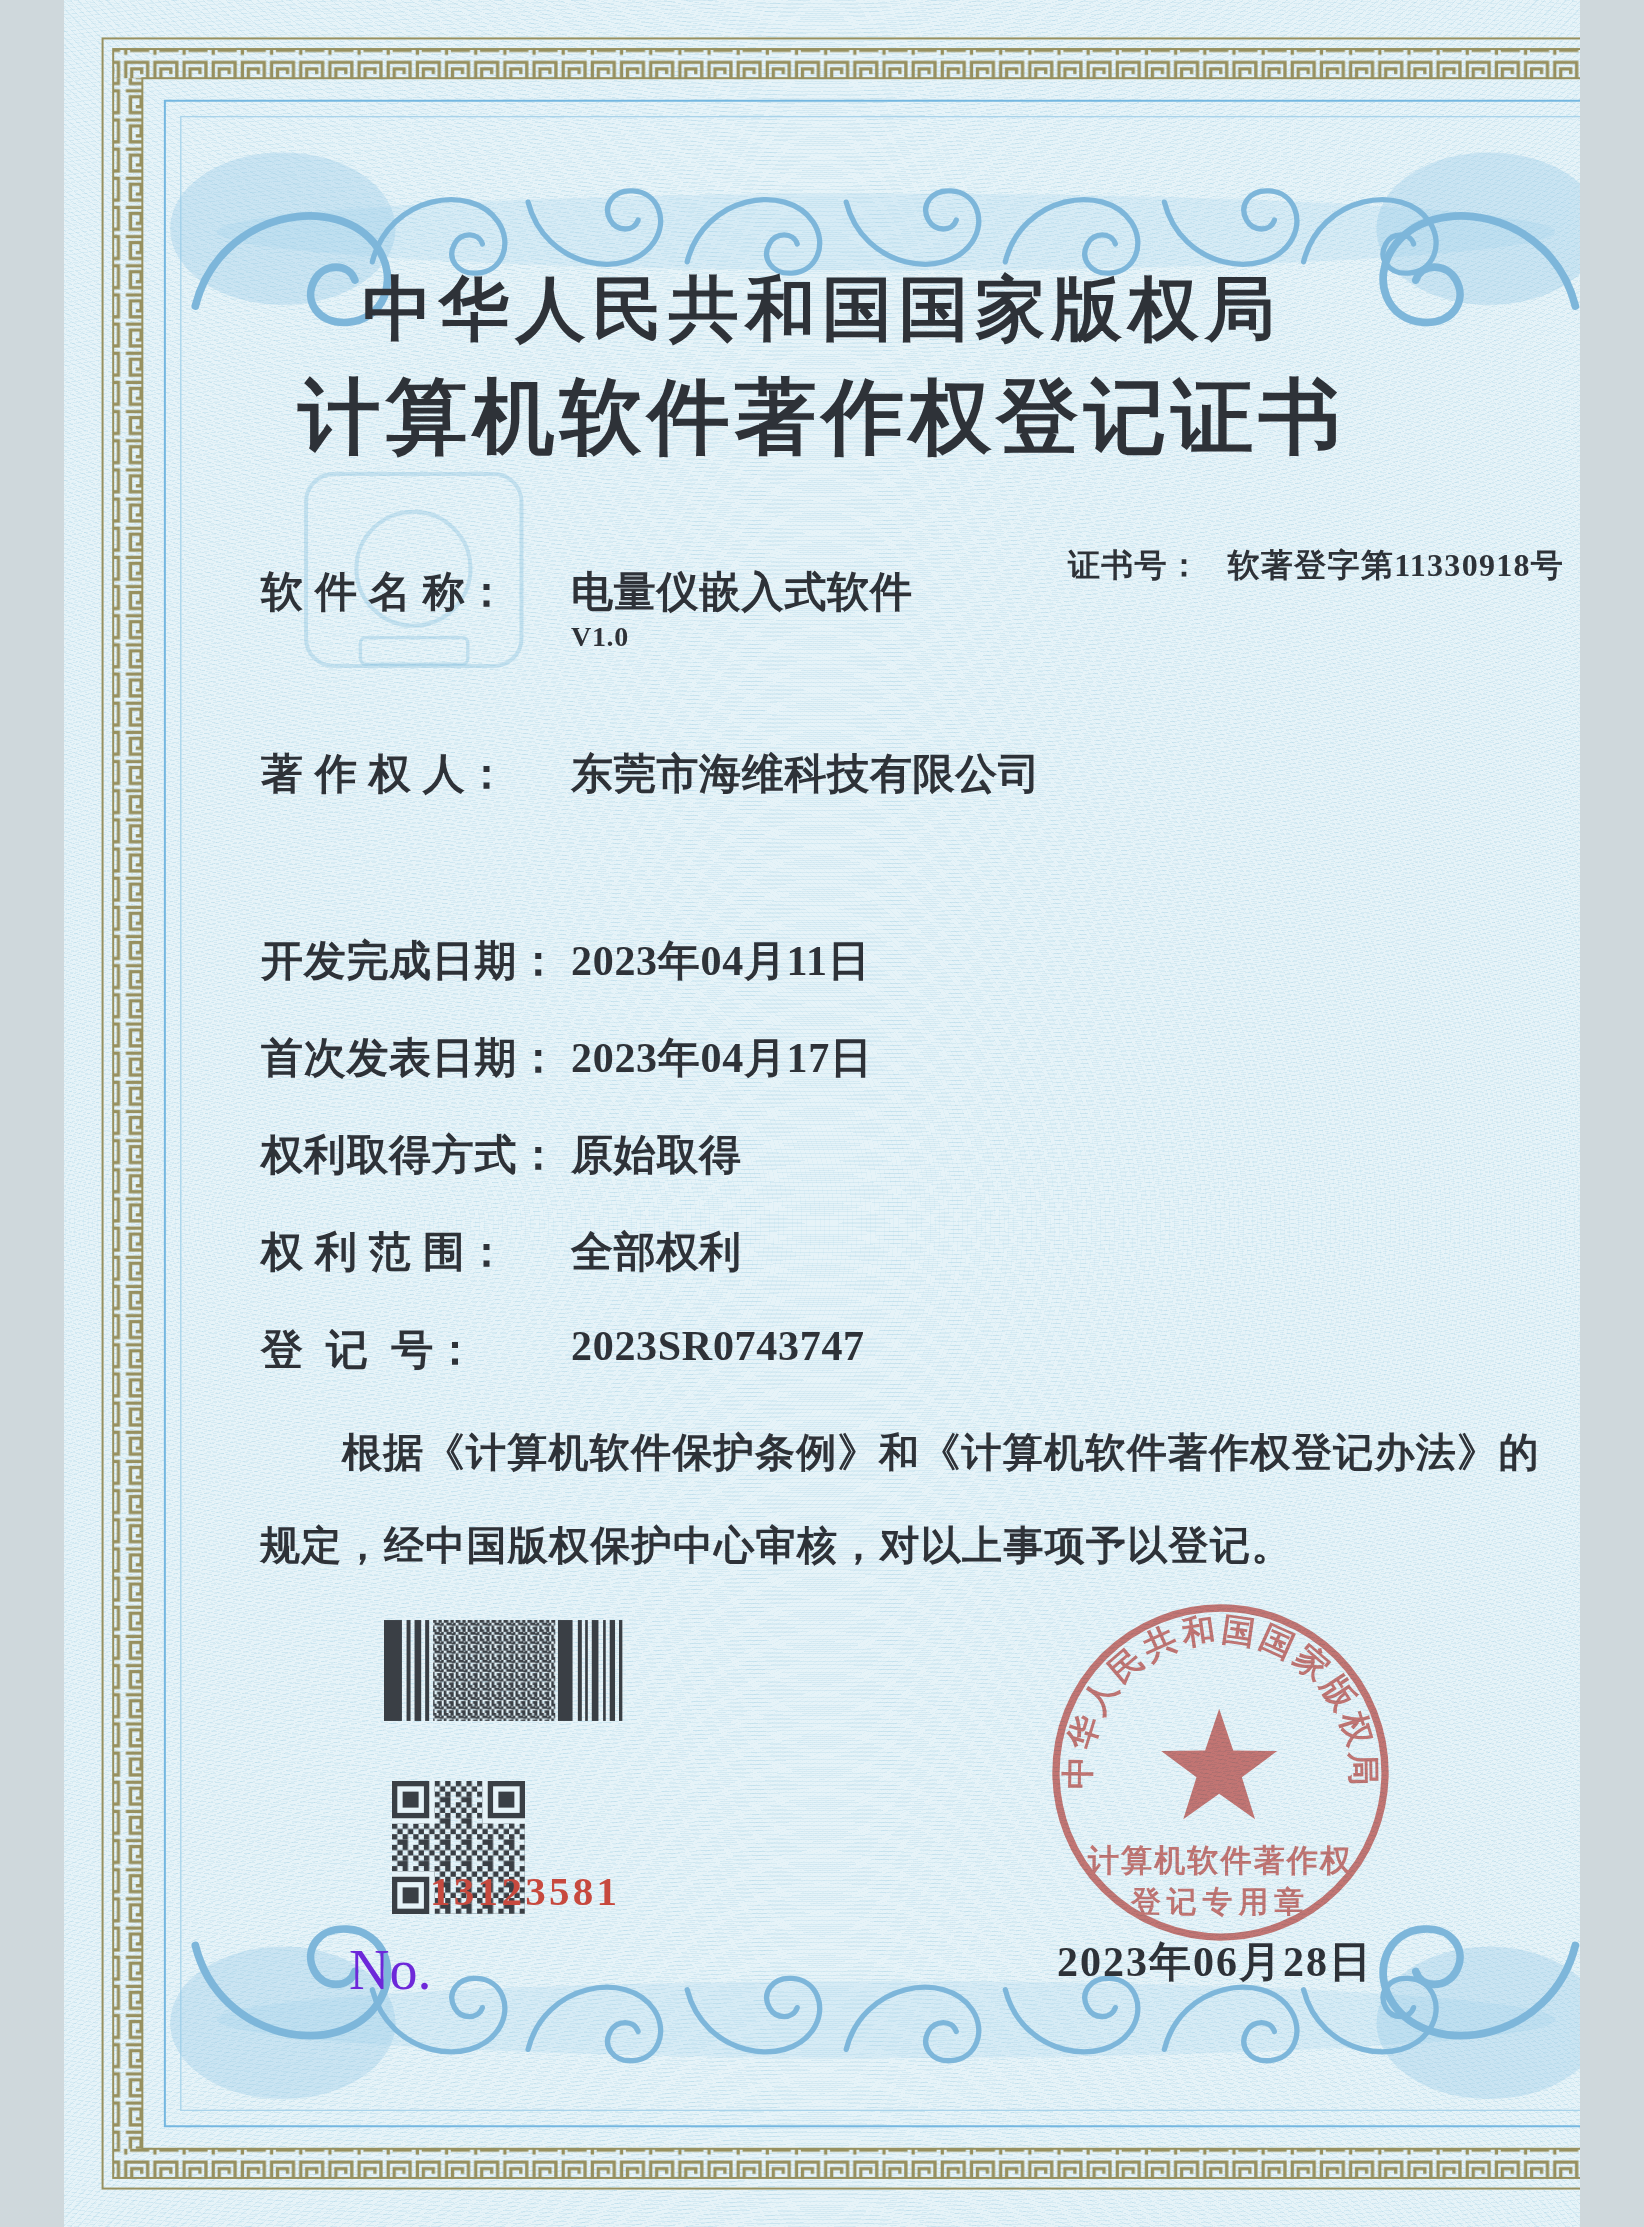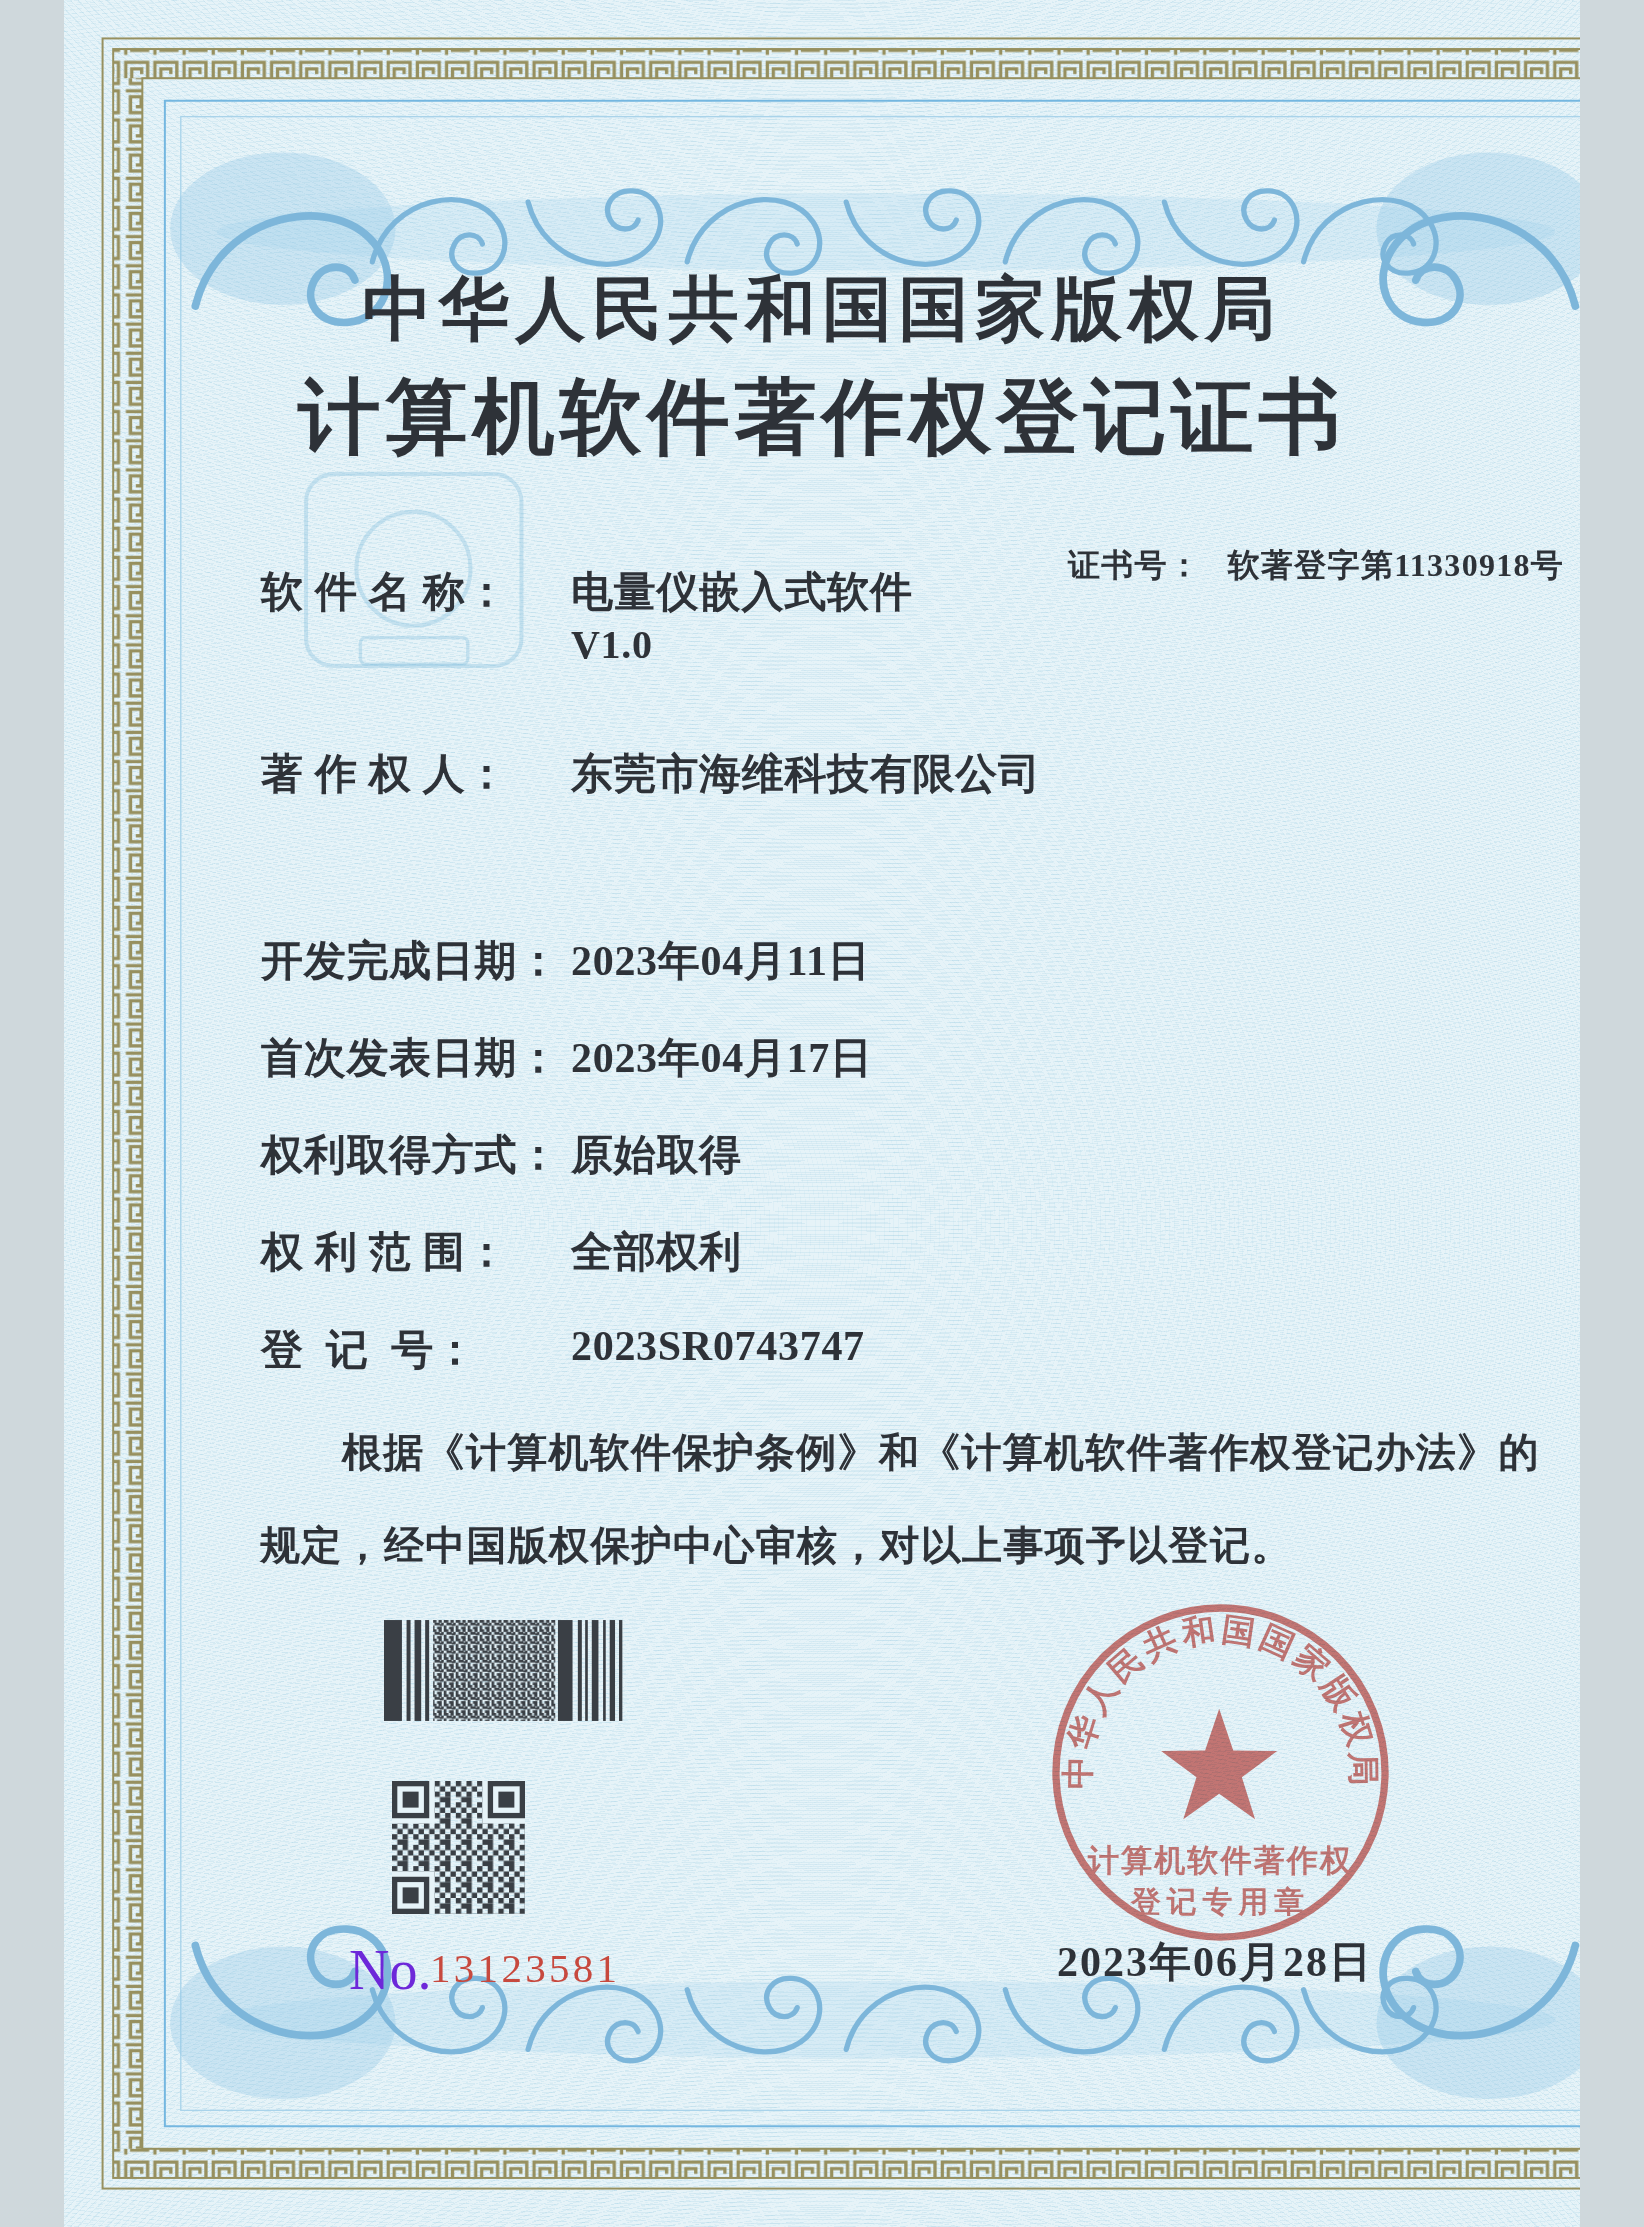--- a/index.html
+++ b/index.html
@@ -19,32 +19,32 @@
   }
   .abs{position:absolute;}
   .t-center{width:100%;text-align:center;}
   .title1{top:263px;font-size:70px;font-weight:700;letter-spacing:6.6px;}
   .title2{top:363px;font-size:82px;font-weight:700;letter-spacing:5.3px;}
   .certline{top:503px;left:1004px;font-size:32px;font-weight:700;letter-spacing:1.3px;margin-top:41px;}
   .certline .gap{display:inline-block;width:26.5px;}
   .frow{font-size:42px;font-weight:700;letter-spacing:0.7px;white-space:pre;}
   .flabel{left:197px;}
   .fvalue{left:507px;}
-  .r1{top:564px;} .r1b{top:621px;font-size:40px;}
+  .r1{top:564px;} .r1b{top:621px;font-size:28px;}
   .r2{top:746px;}
   .r3{top:933px;}
   .r4{top:1030px;}
   .r5{top:1127px;}
   .r6{top:1224px;}
   .r7{top:1322px;}
   .stmt{font-size:40px;font-weight:700;letter-spacing:1.3px;}
   .stmt1{top:1425px;left:278px;}
   .stmt2{top:1518px;left:196px;}
   .serialNo{top:1938px;left:285px;font-size:56px;color:#6d28d9;}
-  .serialVal{top:1944px;left:366px;font-size:41px;letter-spacing:3.3px;color:var(--serial-red,#c7493e);font-weight:400;}
+  .serialVal{top:1867px;left:366px;font-size:41px;letter-spacing:3.3px;color:var(--serial-red,#c7493e);font-weight:700;}
   .issueDate{top:1934px;left:993px;font-size:42px;font-weight:700;letter-spacing:2px;}
   svg text{font-family:"Liberation Serif","DejaVu Serif",serif;}
   .sealSvg{mix-blend-mode:multiply;opacity:.93;}
 </style>
 </head>
 <body>
 
 <div class="page">
 
   <svg class="abs" style="left:0;top:0" width="1644" height="2227" viewBox="0 0 2480 3360">

